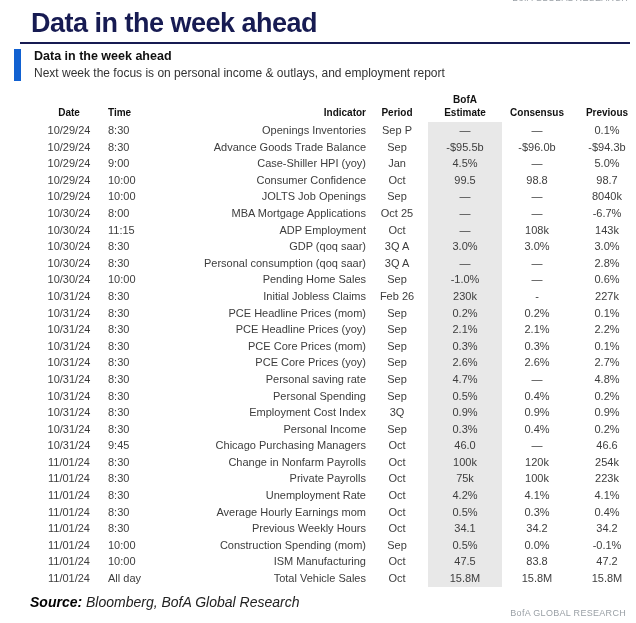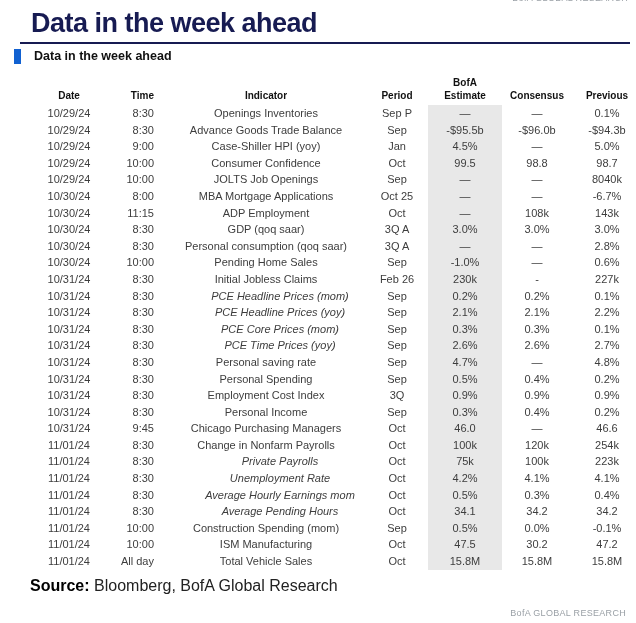--- a/index.html
+++ b/index.html
@@ -42,33 +42,33 @@
   table.cal th {
     font-size: 10px; font-weight: bold; color: #111;
     vertical-align: bottom; padding: 0 0 3px 0; line-height: 13px;
   }
   table.cal td {
     font-size: 11px; color: #3d3d3d;
     height: 16.6px; padding: 0; line-height: 16.6px;
     white-space: nowrap; overflow: hidden;
   }
   .c-date      { width: 78px;  text-align: center; }
-  .c-time      { width: 46px;  text-align: right; }
-  .c-indicator { width: 200px; text-align: center; padding-left: 12px !important; }
-  td.c-indicator.indent { padding-left: 40px !important; font-style: italic; }
+  .c-time      { width: 46px;  text-align: left; }
+  .c-indicator { width: 200px; text-align: right; padding-left: 12px !important; }
+  td.c-indicator.indent { padding-left: 40px !important; }
   .c-period    { width: 62px;  text-align: center; }
   .c-estimate  { width: 74px;  text-align: center; }
   .c-consensus { width: 70px;  text-align: center; }
   .c-previous  { width: 70px;  text-align: center; }
   td.c-estimate { background: #e8e8e8; }
   th.c-indicator { padding-left: 12px; }
 
   .source-line {
     margin: 7px 0 0 30px;
-    font-size: 16px; color: #222;
+    font-size: 14px; color: #222; font-style: italic;
   }
   .source-line b { font-weight: bold; color: #000; }
   .bottom-brand {
     position: absolute; right: 10px; bottom: 5px;
     font-size: 9px; color: #9aa0a6; letter-spacing: 0.3px;
   }
 </style>
 </head>
 <body>
 
@@ -76,20 +76,21 @@
   <span>BofA GLOBAL RESEARCH</span>
 </div>
 
 <h1 class="page-title">Data in the week ahead</h1>
 <div class="title-rule"></div>
 
 <div class="callout">
   <div class="callout-bar"></div>
   <div class="callout-text">
     <div class="callout-heading">Data in the week ahead</div>
+    <div class="callout-subtitle">Next week the focus is on personal income &amp; outlays, and employment report</div>
   </div>
 </div>
 
 <table class="cal">
   <thead>
     <tr>
       <th class="c-date">Date</th>
       <th class="c-time">Time</th>
       <th class="c-indicator">Indicator</th>
       <th class="c-period">Period</th>
@@ -221,21 +222,21 @@
         <td class="c-time">8:30</td>
         <td class="c-indicator indent">PCE Core Prices (mom)</td>
         <td class="c-period">Sep</td>
         <td class="c-estimate">0.3%</td>
         <td class="c-consensus">0.3%</td>
         <td class="c-previous">0.1%</td>
       </tr>
       <tr>
         <td class="c-date">10/31/24</td>
         <td class="c-time">8:30</td>
-        <td class="c-indicator indent">PCE Time Prices (yoy)</td>
+        <td class="c-indicator indent">PCE Core Prices (yoy)</td>
         <td class="c-period">Sep</td>
         <td class="c-estimate">2.6%</td>
         <td class="c-consensus">2.6%</td>
         <td class="c-previous">2.7%</td>
       </tr>
       <tr>
         <td class="c-date">10/31/24</td>
         <td class="c-time">8:30</td>
         <td class="c-indicator">Personal saving rate</td>
         <td class="c-period">Sep</td>
@@ -311,42 +312,42 @@
         <td class="c-time">8:30</td>
         <td class="c-indicator indent">Average Hourly Earnings mom</td>
         <td class="c-period">Oct</td>
         <td class="c-estimate">0.5%</td>
         <td class="c-consensus">0.3%</td>
         <td class="c-previous">0.4%</td>
       </tr>
       <tr>
         <td class="c-date">11/01/24</td>
         <td class="c-time">8:30</td>
-        <td class="c-indicator indent">Average Pending Hours</td>
+        <td class="c-indicator indent">Previous Weekly Hours</td>
         <td class="c-period">Oct</td>
         <td class="c-estimate">34.1</td>
         <td class="c-consensus">34.2</td>
         <td class="c-previous">34.2</td>
       </tr>
       <tr>
         <td class="c-date">11/01/24</td>
         <td class="c-time">10:00</td>
         <td class="c-indicator">Construction Spending (mom)</td>
         <td class="c-period">Sep</td>
         <td class="c-estimate">0.5%</td>
         <td class="c-consensus">0.0%</td>
         <td class="c-previous">-0.1%</td>
       </tr>
       <tr>
         <td class="c-date">11/01/24</td>
         <td class="c-time">10:00</td>
         <td class="c-indicator">ISM Manufacturing</td>
         <td class="c-period">Oct</td>
         <td class="c-estimate">47.5</td>
-        <td class="c-consensus">30.2</td>
+        <td class="c-consensus">83.8</td>
         <td class="c-previous">47.2</td>
       </tr>
       <tr>
         <td class="c-date">11/01/24</td>
         <td class="c-time">All day</td>
         <td class="c-indicator">Total Vehicle Sales</td>
         <td class="c-period">Oct</td>
         <td class="c-estimate">15.8M</td>
         <td class="c-consensus">15.8M</td>
         <td class="c-previous">15.8M</td>

